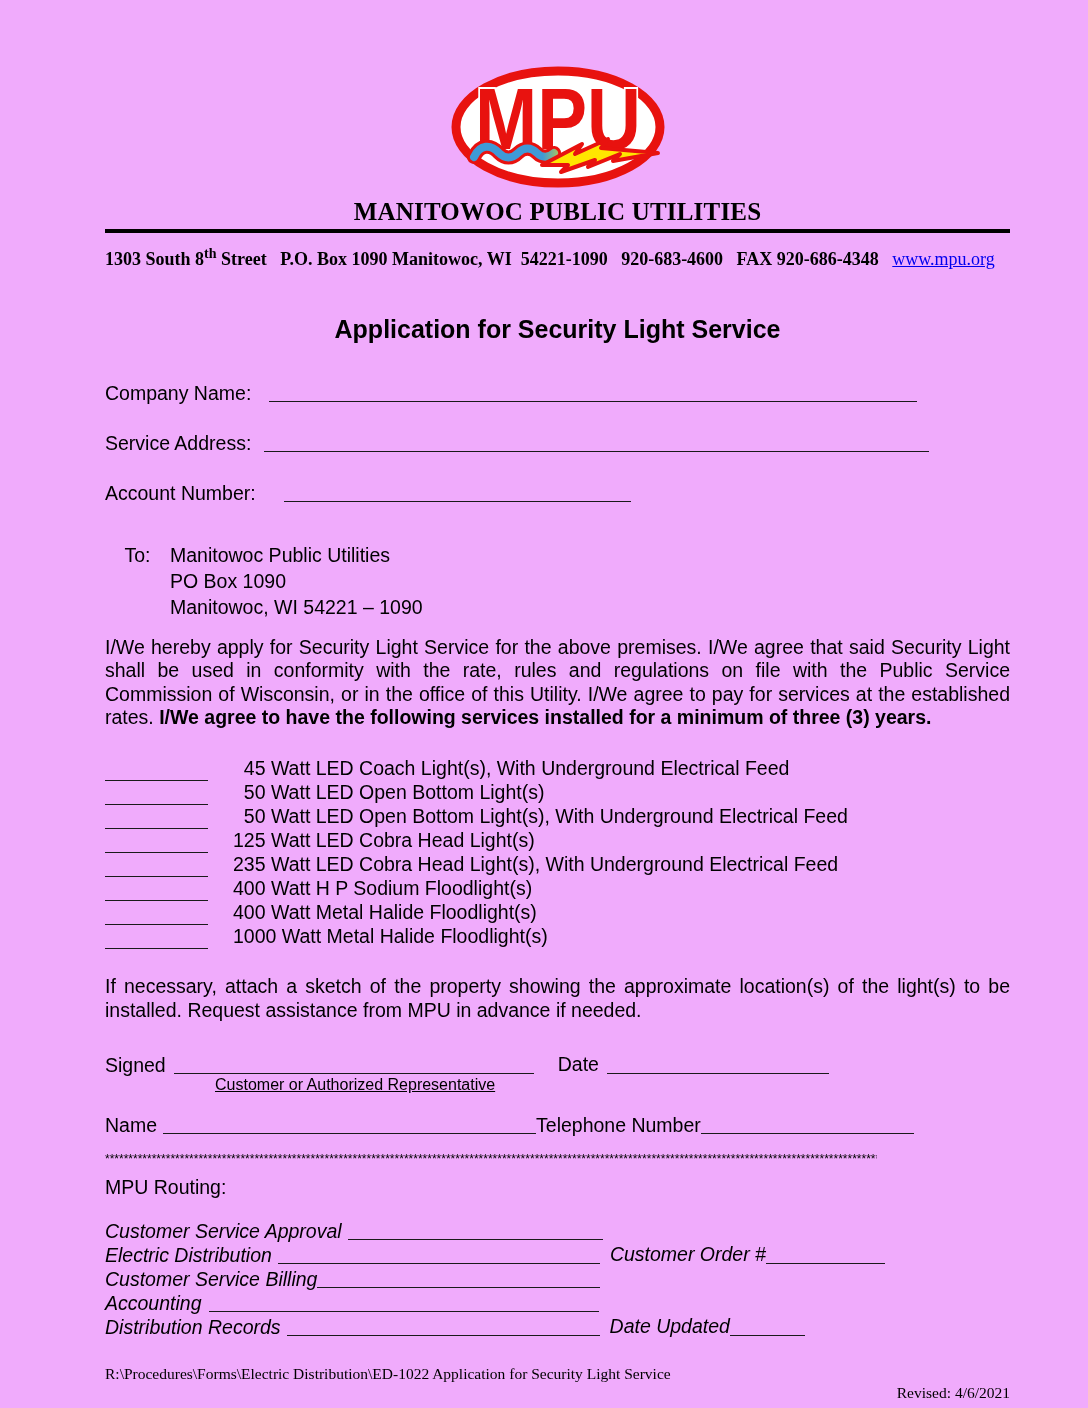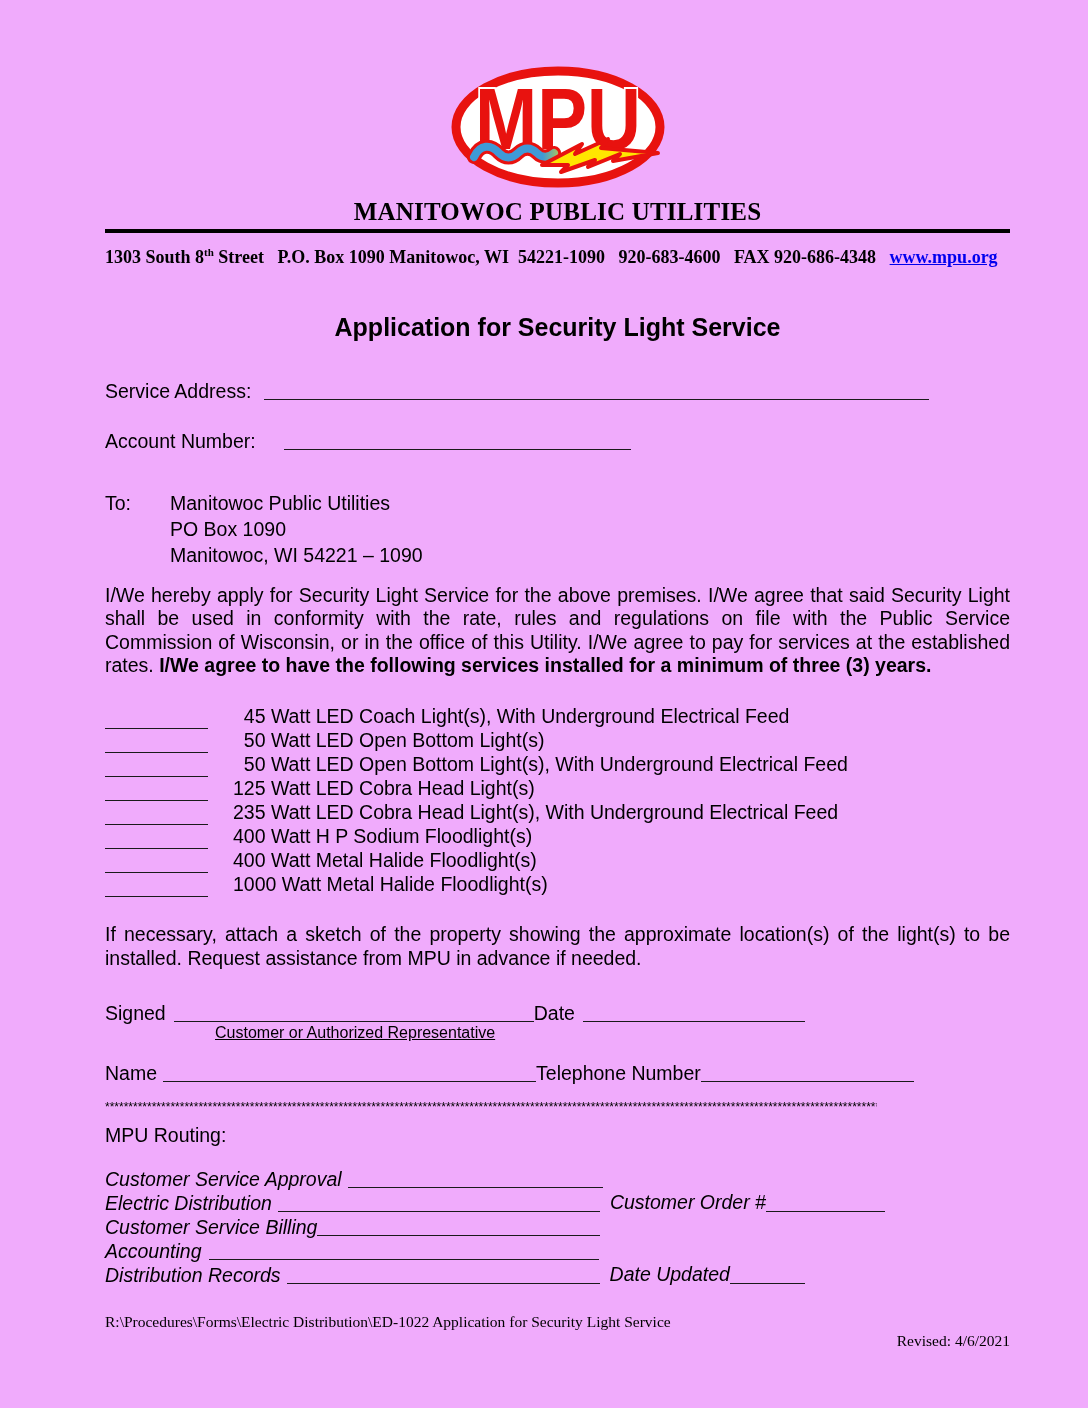--- a/index.html
+++ b/index.html
@@ -27,51 +27,51 @@
     letter-spacing: 0.2px;
   }
   .rule { margin-top: 3px; height: 4px; background: #000; }
   .addr {
     margin-top: 13px;
     font-family: "Liberation Serif", "DejaVu Serif", serif;
     font-weight: bold;
     font-size: 18px;
     white-space: pre;
   }
-  .addr sup { font-size: 11px; }
-  .addr a { color: #0000ee; text-decoration: underline; font-weight: bold; }
+  .addr sup { font-size: 14px; }
+  .addr a { color: #0000ee; text-decoration: underline; font-weight: normal; }
   .doc-title {
     margin-top: 45px;
     text-align: center;
     font-weight: bold;
     font-size: 25px;
   }
   .bl {
     display: inline-block;
     border-bottom: 1.6px solid #1a1a1a;
     height: 1.02em;
     position: relative;
     top: 3px;
   }
   .fields { margin-top: 36px; }
   .field-row { margin-bottom: 28px; height: 22px; white-space: nowrap; }
   .bl-company { width: 648px; margin-left: 18px; }
   .bl-service { width: 665px; margin-left: 13px; }
   .bl-account { width: 347px; margin-left: 28px; }
   .to-block { margin-top: 40px; display: flex; line-height: 26px; }
-  .to-label { width: 65px; }
+  .to-label { width: 65px; text-align: center; }
   .para { margin-top: 16px; line-height: 23.5px; text-align: justify; }
   .svc { margin-top: 26px; }
   .svc-row { height: 24px; white-space: pre; }
   .bl-qty { width: 103px; top: 6px; }
   .svc-label { margin-left: 25px; }
   .sketch { margin-top: 26px; line-height: 24px; text-align: justify; }
   .sig-row { margin-top: 30px; height: 22px; white-space: nowrap; }
   .bl-signed { width: 360px; margin-left: 8px; }
-  .sig-date-label { }
+  .sig-date-label { margin-left: 24px; }
   .bl-date { width: 222px; margin-left: 8px; }
   .sig-caption { margin-top: 2px; margin-left: 110px; font-size: 16px; text-decoration: underline; }
   .name-row { margin-top: 18px; height: 22px; white-space: nowrap; }
   .bl-name { width: 373px; margin-left: 6px; }
   .bl-phone { width: 213px; }
   .divider {
     margin-top: 18px;
     width: 772px;
     overflow: hidden;
     white-space: nowrap;
@@ -122,20 +122,23 @@
   <div class="org-name">MANITOWOC PUBLIC UTILITIES</div>
 
   <div class="rule"></div>
 
   <div class="addr"><span>1303 South 8</span><sup>th</sup><span> Street   P.O. Box 1090 Manitowoc, WI  54221-1090   920-683-4600   FAX 920-686-4348   </span><a href="#">www.mpu.org</a></div>
 
   <div class="doc-title">Application for Security Light Service</div>
 
   <div class="fields">
     <div class="field-row">
+      <span>Company Name:</span><span class="bl bl-company"></span>
+    </div>
+    <div class="field-row">
       <span>Service Address:</span><span class="bl bl-service"></span>
     </div>
     <div class="field-row">
       <span>Account Number:</span><span class="bl bl-account"></span>
     </div>
   </div>
 
   <div class="to-block">
     <div class="to-label">To:</div>
     <div>

